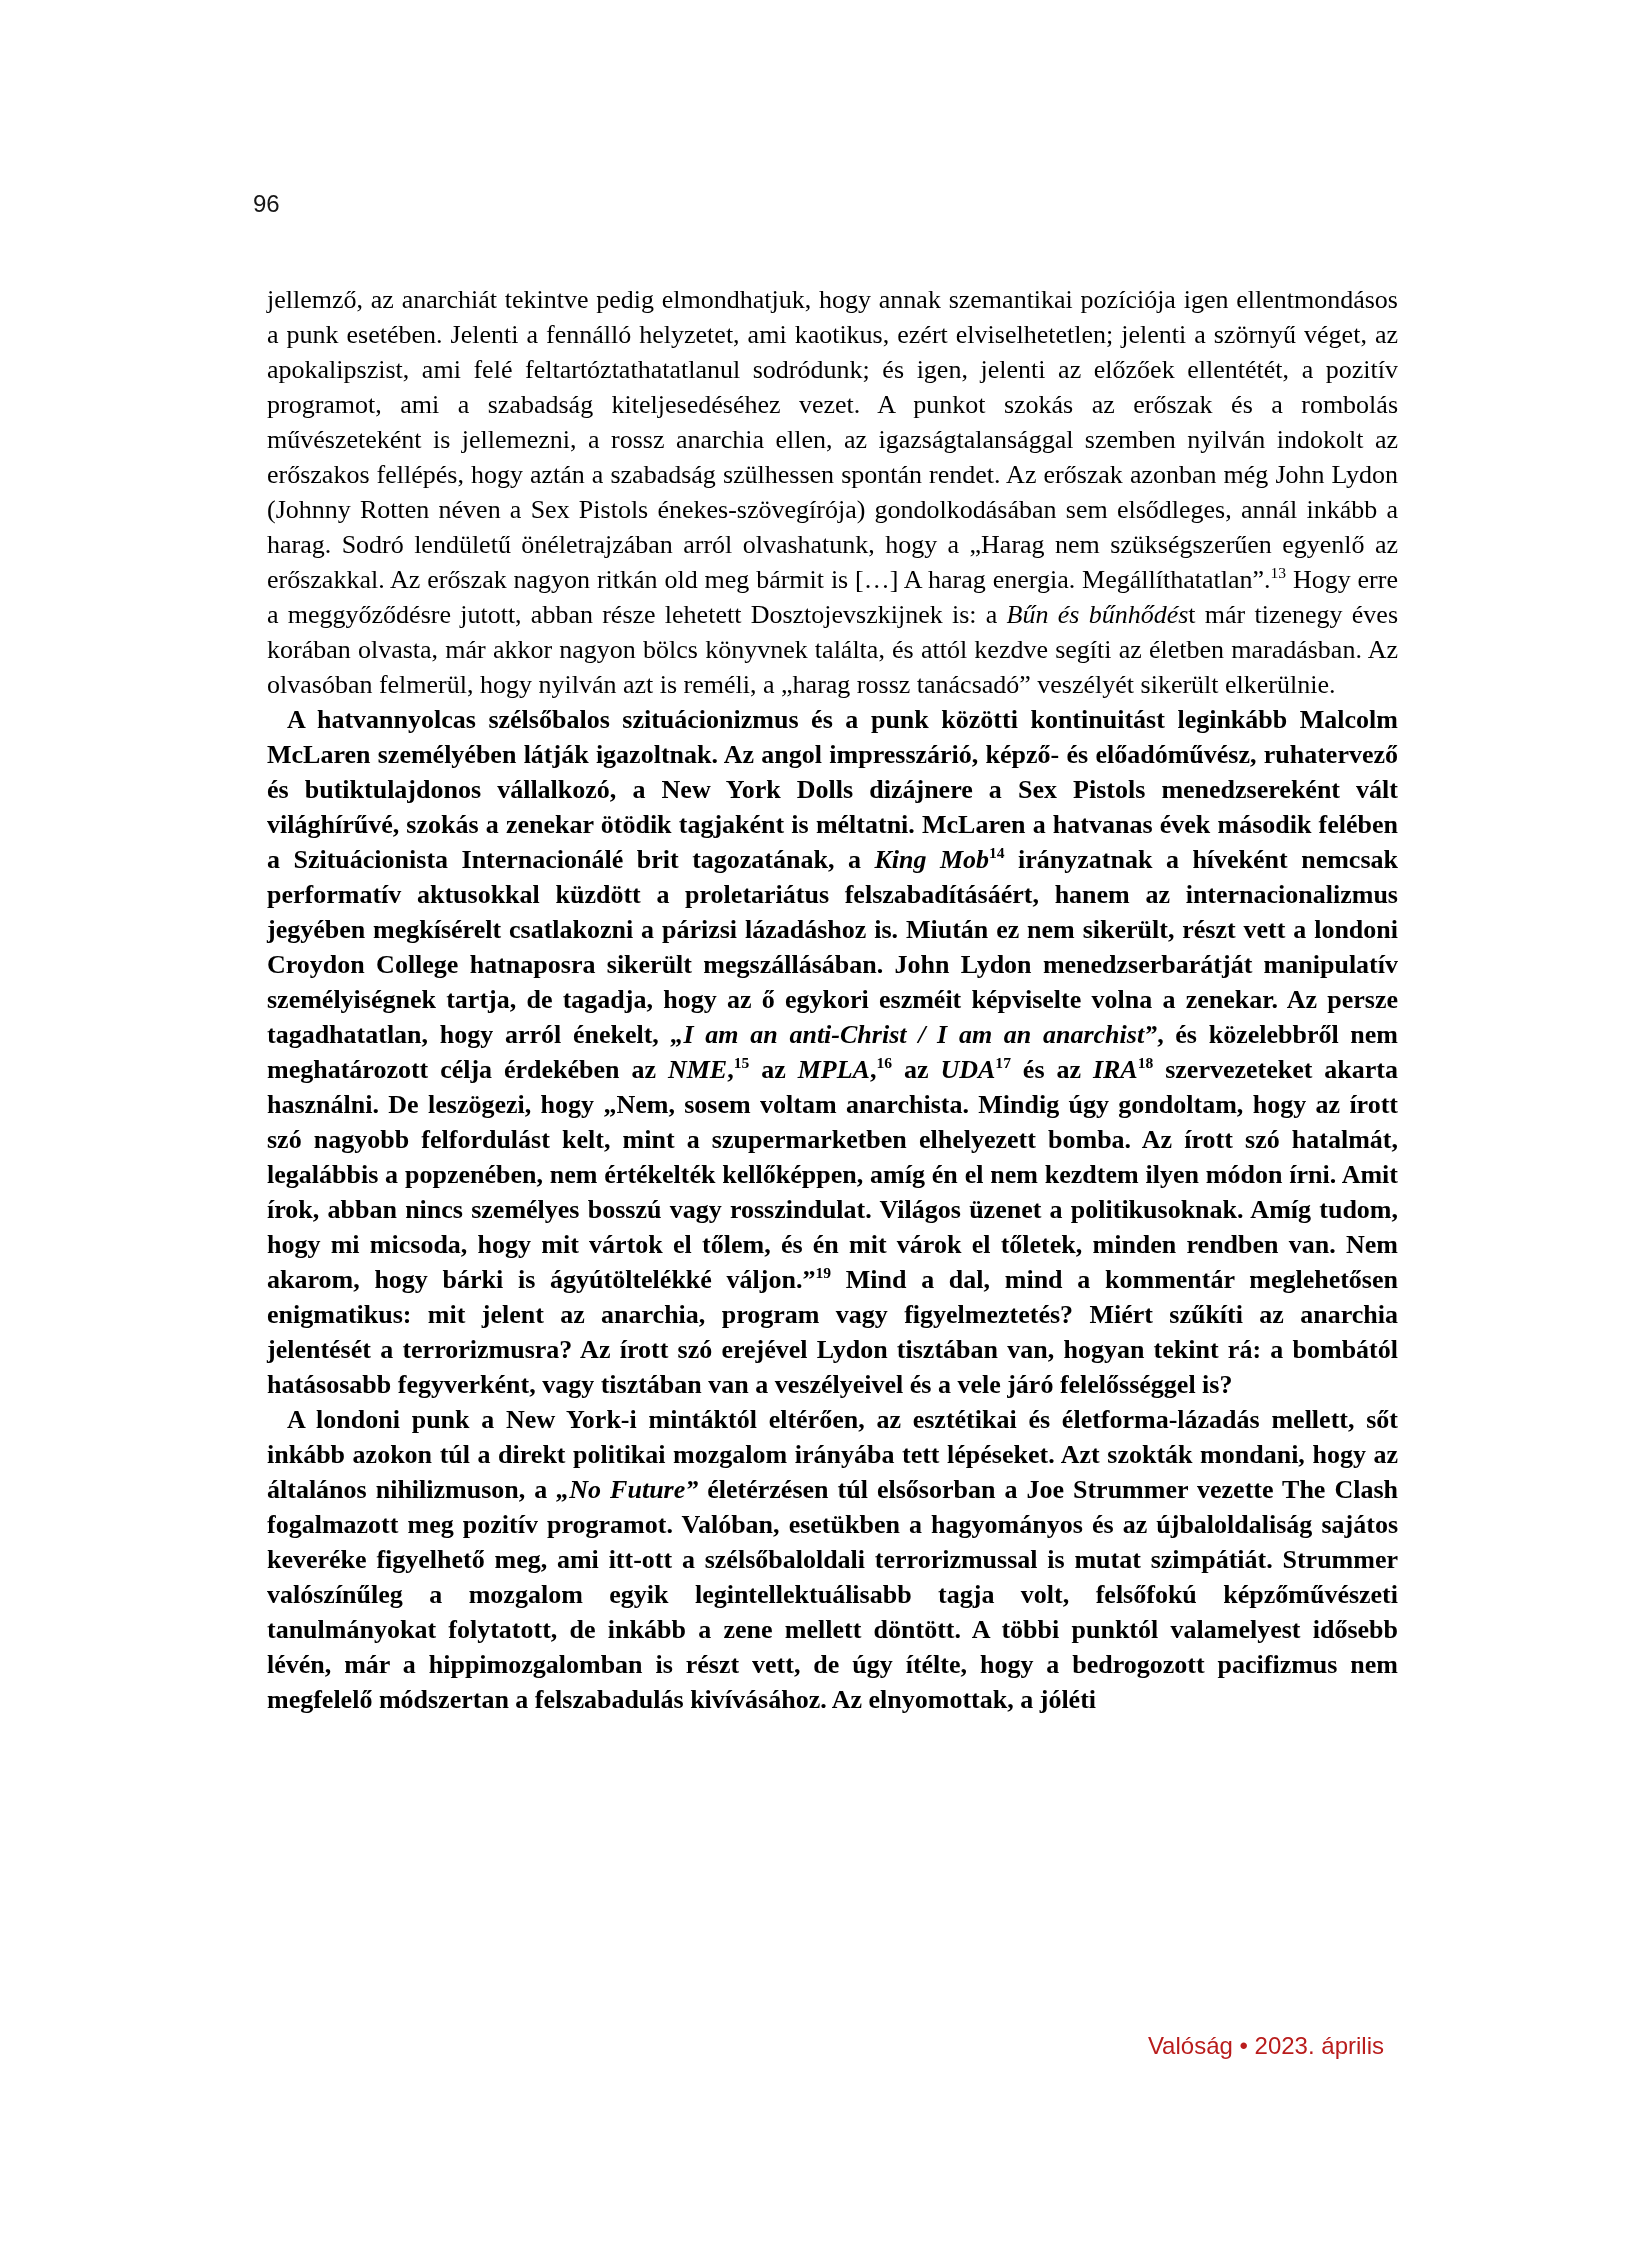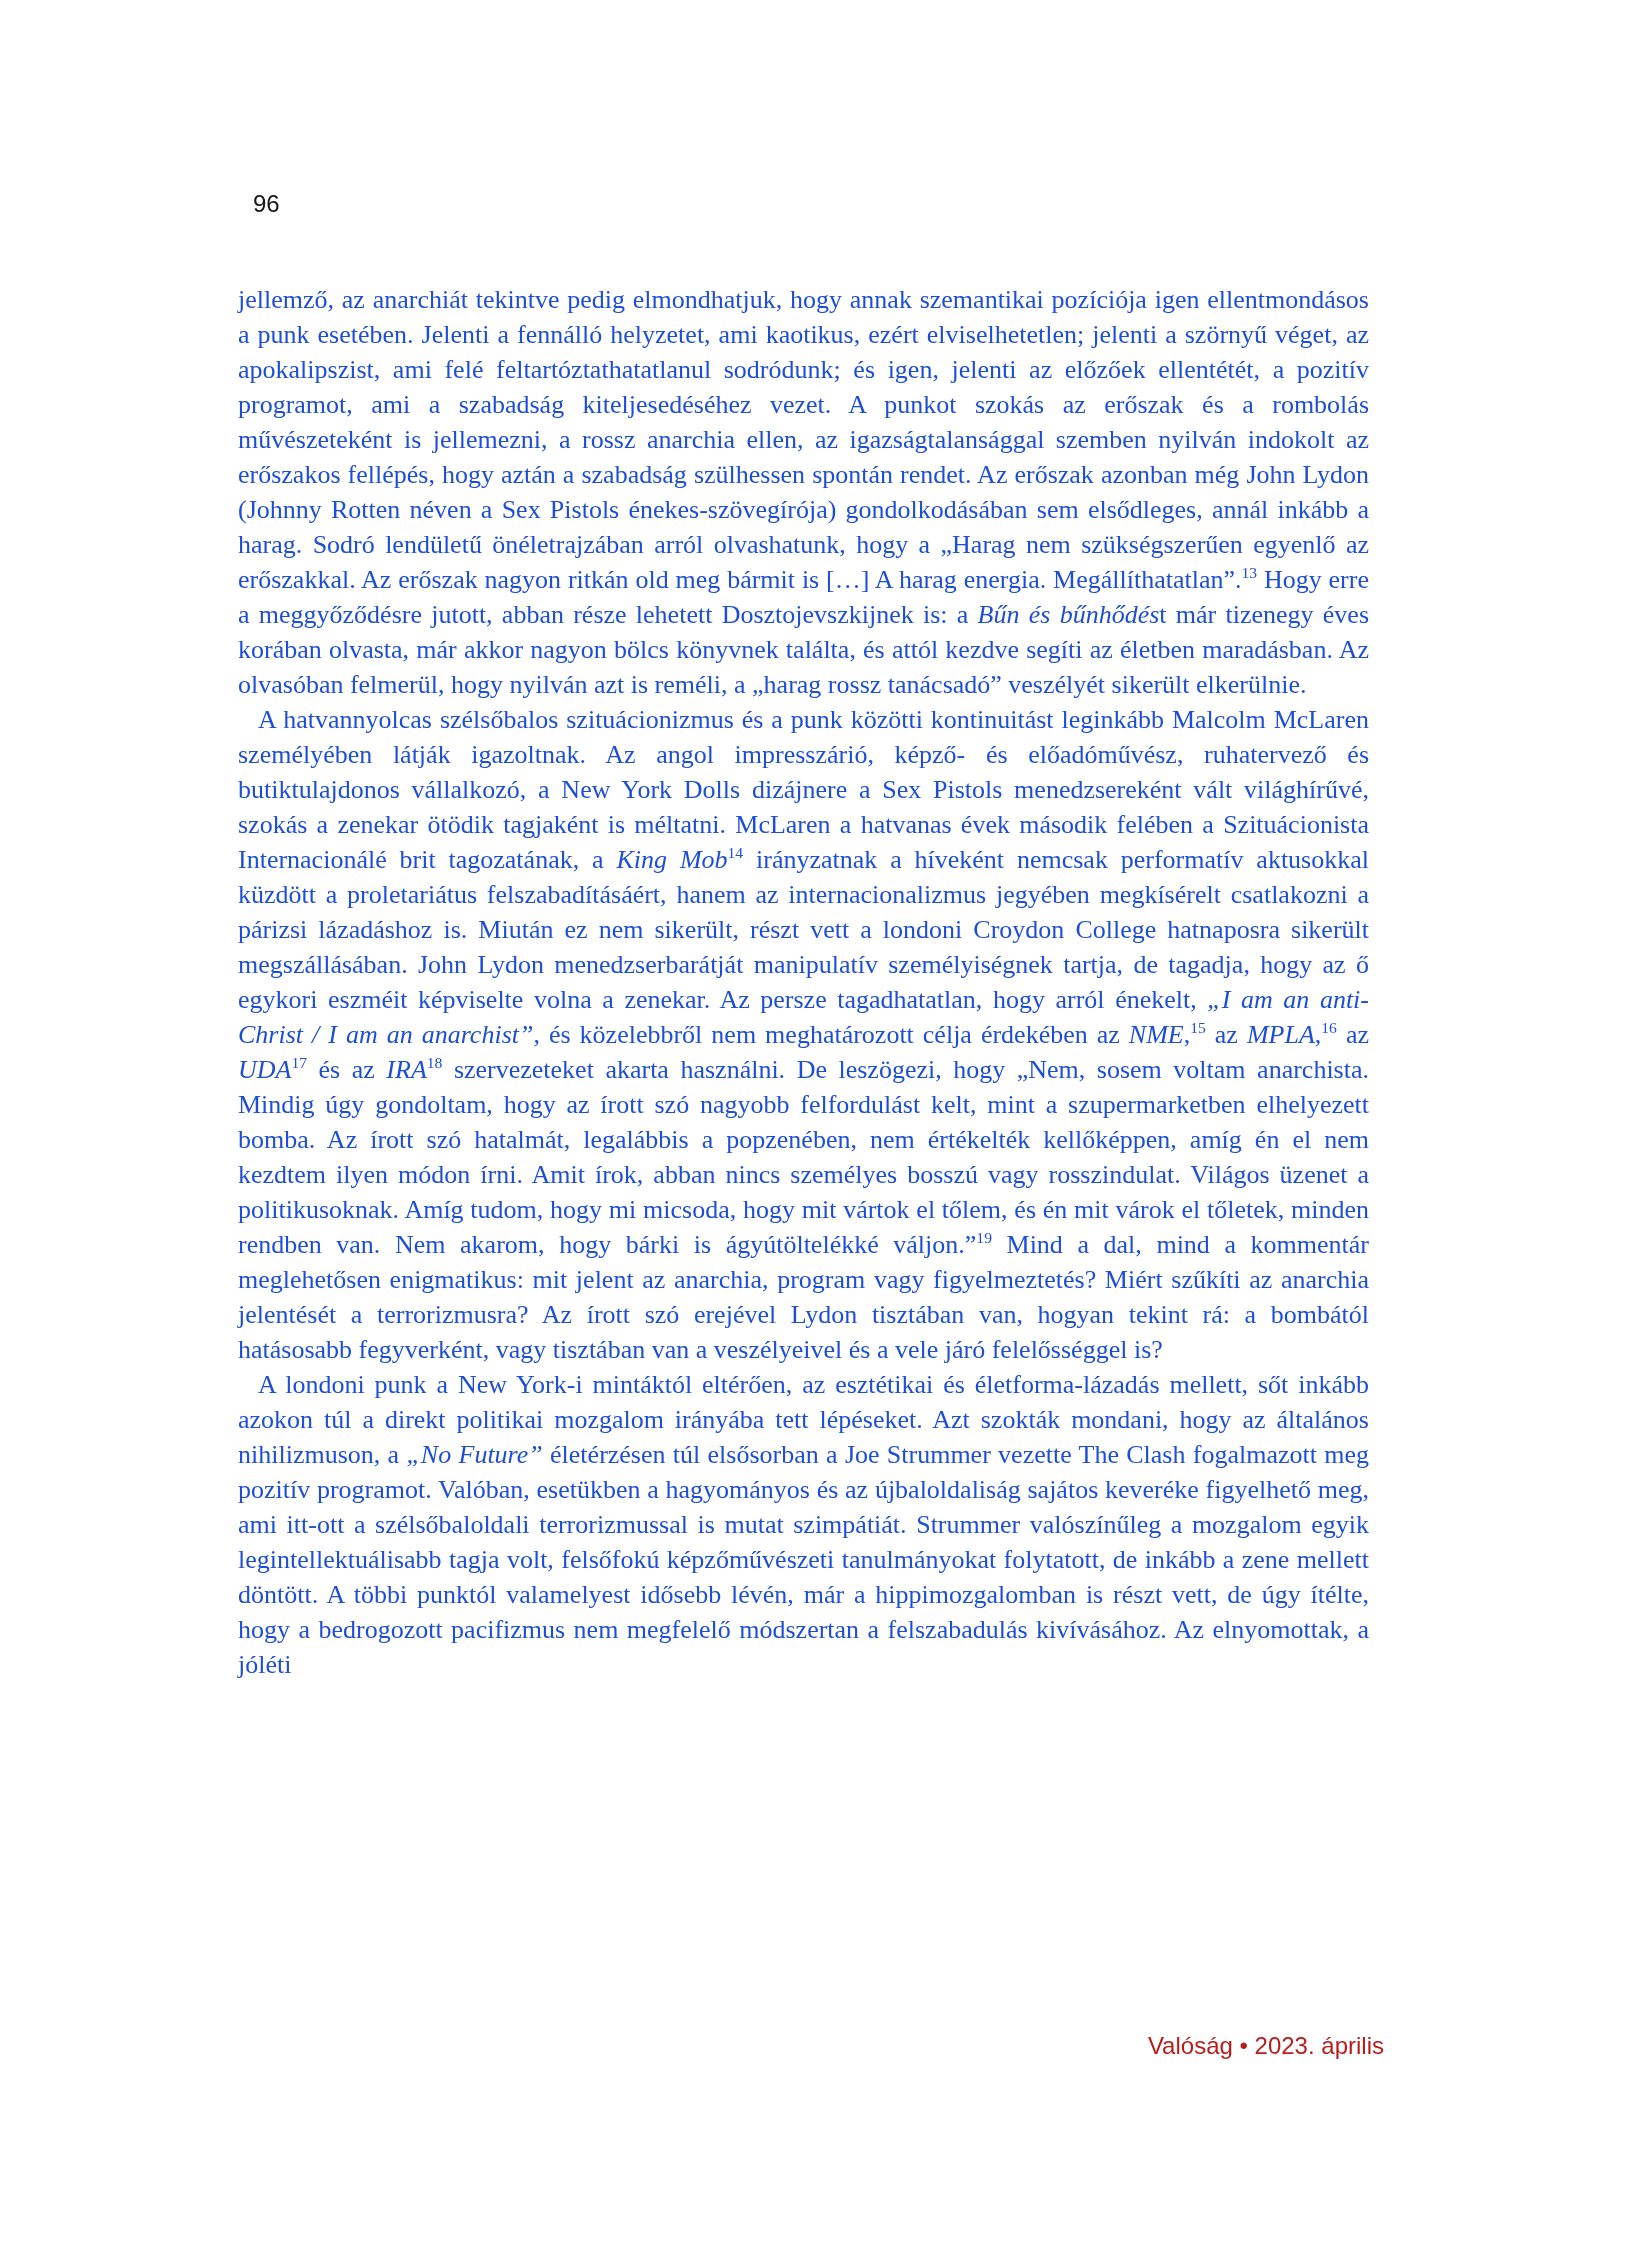--- a/index.html
+++ b/index.html
@@ -21,29 +21,29 @@
     justify-content: space-between;
     align-items: baseline;
     font-family: "Liberation Sans", sans-serif;
     font-size: 24px;
     letter-spacing: -0.2px;
     color: #161616;
   }
   .article-body {
     position: absolute;
     top: 282px;
-    left: 238px;
+    left: 267px;
     width: 1131px;
     font-size: 26px;
     line-height: 35px;
     text-align: justify;
-    color: #1d4ed8;
+    color: #000000;
   }
   .para { margin: 0; padding: 0; }
-  .para.indent { text-indent: 20px; }
+  .para.indent { text-indent: 20px; font-weight: bold; }
   .it { font-style: italic; }
   sup.fn {
     font-size: 0.6em;
     line-height: 0;
     vertical-align: super;
   }
   .page-footer {
     position: absolute;
     top: 2032px;
     left: 253px;

